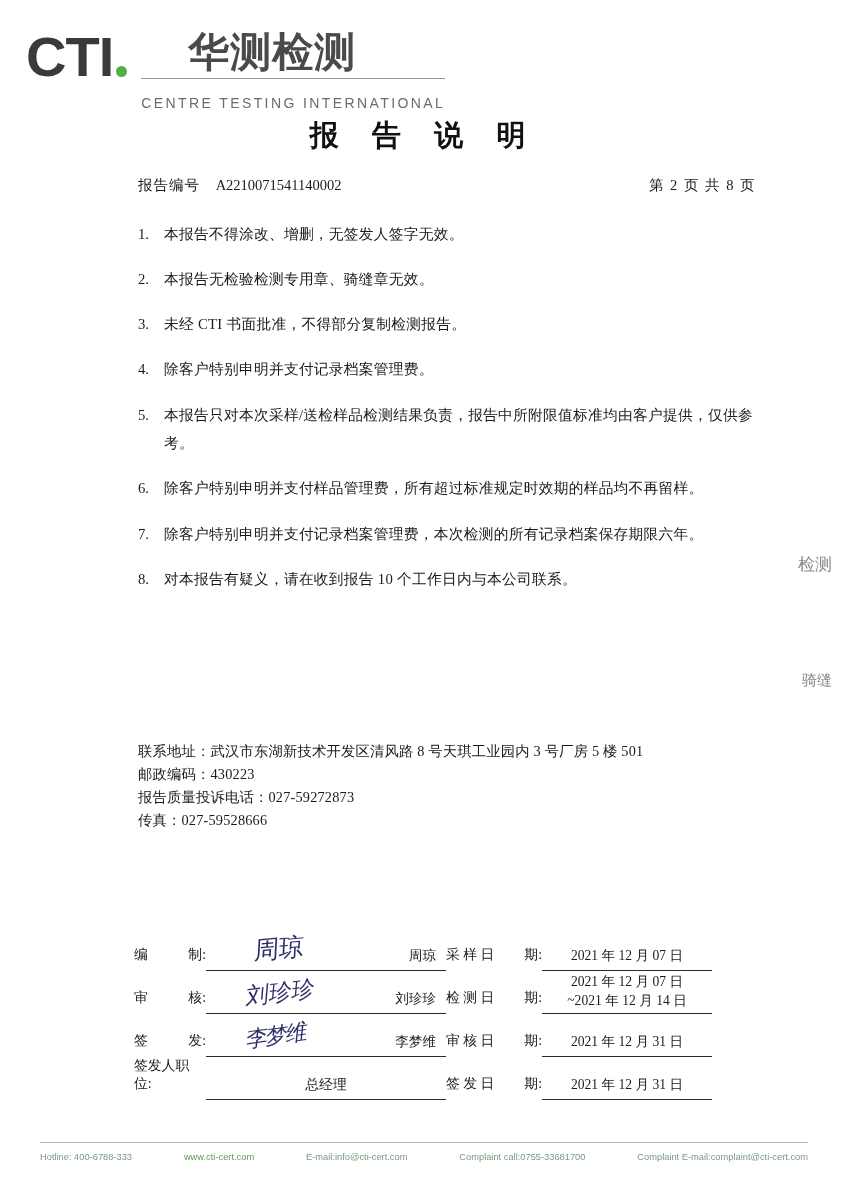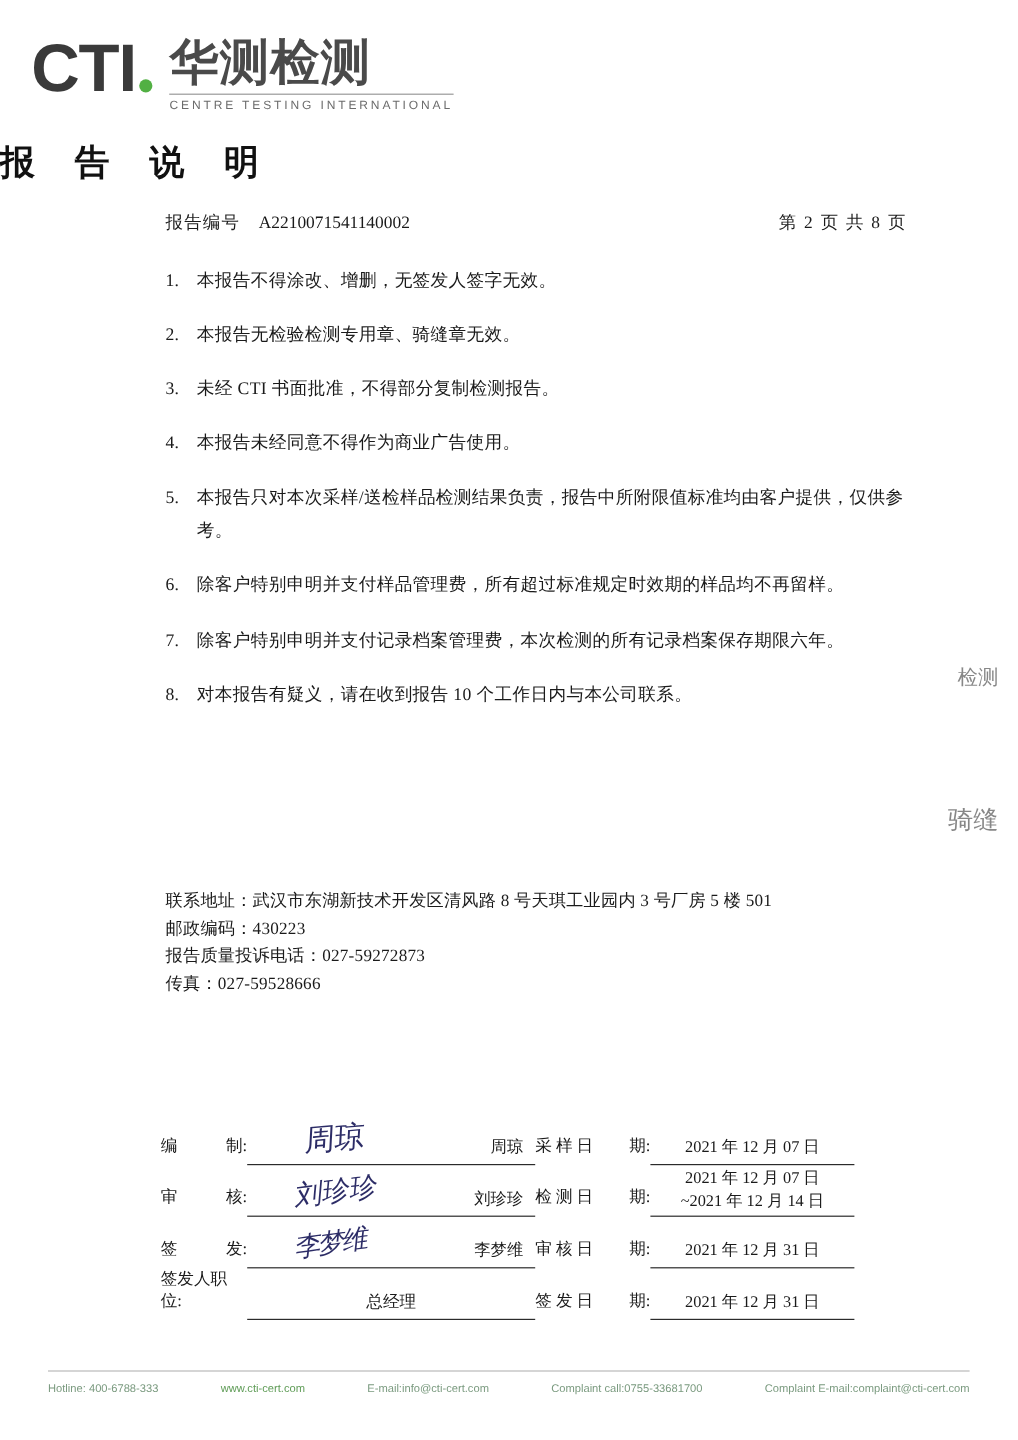--- a/index.html
+++ b/index.html
@@ -47,37 +47,39 @@
     position: relative;
     top: 2px;
   }
   .logo-cn {
     font-family: "Liberation Sans", sans-serif;
     font-weight: bold;
     font-size: 41px;
     color: #4a4a4a;
     letter-spacing: 1px;
     line-height: 1;
+    margin-left: 47px;
   }
   .logo-en {
     font-family: "Liberation Sans", sans-serif;
-    font-size: 10px;
+    font-size: 14px;
     letter-spacing: 2.4px;
     color: #6b6b6b;
     margin-top: 5px;
     border-top: 1px solid #9a9a9a;
-    padding-top: 4px;
+    padding-top: 16px;
     text-align: center;
   }
 
   
   .doc-title {
     position: absolute;
     left: 0; right: 0;
     top: 116px;
+    text-align: center;
     font-family: "Liberation Serif", serif;
     font-size: 29px;
     font-weight: bold;
     letter-spacing: 13px;
     color: #111;
   }
 
   
   .report-row {
     position: absolute;
@@ -224,21 +226,21 @@
 
   
   .stamp {
     position: absolute;
     right: 16px;
     color: #737373;
     font-family: "Liberation Serif", serif;
     opacity: 0.85;
   }
   .stamp1 { top: 556px; font-size: 17px; line-height: 1.1; }
-  .stamp2 { top: 672px; font-size: 21px; line-height: 1.1; }
+  .stamp2 { top: 672px; font-size: 15px; line-height: 1.1; }
 
   
   .footer {
     position: absolute;
     left: 40px; right: 40px;
     bottom: 38px;
     border-top: 1px solid #b9b9b9;
     padding-top: 9px;
     display: flex;
     justify-content: space-between;
@@ -281,21 +283,21 @@
     <div class="note">
       <div class="note-num">2.</div>
       <div class="note-text">本报告无检验检测专用章、骑缝章无效。</div>
     </div>
     <div class="note">
       <div class="note-num">3.</div>
       <div class="note-text">未经 CTI 书面批准，不得部分复制检测报告。</div>
     </div>
     <div class="note">
       <div class="note-num">4.</div>
-      <div class="note-text">本报告未经同意不得作为商业广告使用。</div>
+      <div class="note-text">除客户特别申明并支付记录档案管理费。</div>
     </div>
     <div class="note">
       <div class="note-num">5.</div>
       <div class="note-text">本报告只对本次采样/送检样品检测结果负责，报告中所附限值标准均由客户提供，仅供参考。</div>
     </div>
     <div class="note">
       <div class="note-num">6.</div>
       <div class="note-text">除客户特别申明并支付样品管理费，所有超过标准规定时效期的样品均不再留样。</div>
     </div>
     <div class="note">

